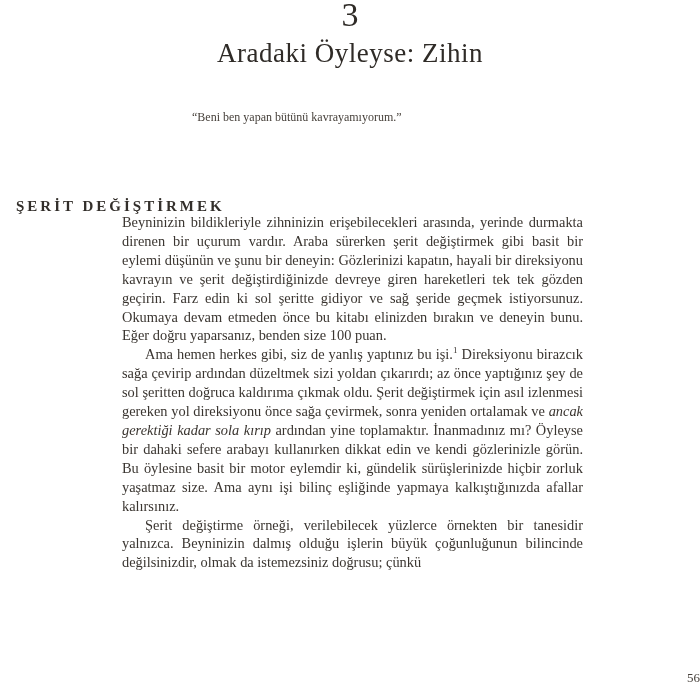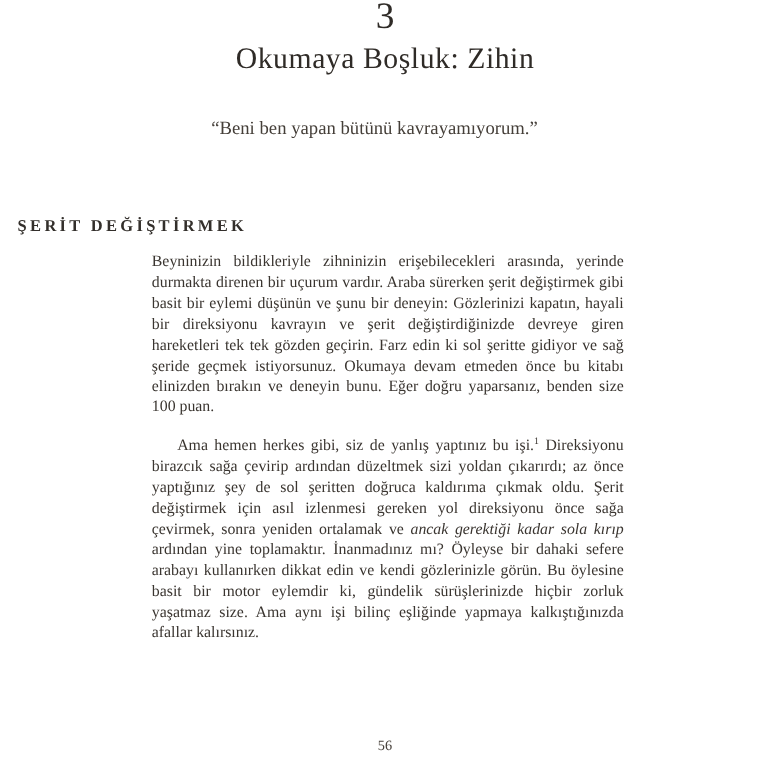--- a/index.html
+++ b/index.html
@@ -36,21 +36,21 @@
     font-size: 27px;
     font-weight: 400;
     letter-spacing: 0.5px;
     color: #2f2b27;
   }
   .epigraph {
     position: absolute;
     top: 108px;
     left: 192px;
     width: 330px;
-    font-size: 17px;
+    font-size: 12px;
     line-height: 18px;
     color: #453f39;
   }
   .epigraph-quote {
     text-align: left;
   }
   .epigraph-attribution {
     text-align: right;
   }
   .section-heading {
@@ -71,59 +71,60 @@
     left: 122px;
     width: 461px;
     height: 448px;
     overflow: hidden;
     font-size: 14.4px;
     line-height: 18.9px;
     text-align: justify;
     color: #3a3530;
   }
   .para {
-    margin: 16px;
+    margin: 0;
     padding: 0;
   }
   .para.indent {
     text-indent: 1.6em;
   }
   .para sup {
     font-size: 9px;
     line-height: 0;
     vertical-align: super;
   }
   .para em {
     font-style: italic;
   }
   .page-number {
     position: absolute;
     bottom: 14px;
     left: 0;
     width: 100%;
-    text-align: center;
+    text-align: right;
     font-size: 13px;
     color: #453f39;
   }
 </style>
 </head>
 <body>
 
 <div class="page">
 
   <div class="chapter-number">3</div>
 
-  <h1 class="chapter-title">Okumaya Boşluk: Zihin</h1>
+  <h1 class="chapter-title">Aradaki Öyleyse: Zihin</h1>
 
   <div class="epigraph">
     <div class="epigraph-quote">“Beni ben yapan bütünü kavrayamıyorum.”</div>
   </div>
 
   <h2 class="section-heading">ŞERİT DEĞİŞTİRMEK</h2>
 
   <div class="body-text">
     <p class="para"><span>Beyninizin bildikleriyle zihninizin erişebilecekleri arasında, yerinde durmakta direnen bir uçurum vardır. Araba sürerken şerit değiştirmek gibi basit bir eylemi düşünün ve şunu bir deneyin: Gözlerinizi kapatın, hayali bir direksiyonu kavrayın ve şerit değiştirdiğinizde devreye giren hareketleri tek tek gözden geçirin. Farz edin ki sol şeritte gidiyor ve sağ şeride geçmek istiyorsunuz. Okumaya devam etmeden önce bu kitabı elinizden bırakın ve deneyin bunu. Eğer doğru yaparsanız, benden size 100 puan.</span></p>
     <p class="para indent"><span>Ama hemen herkes gibi, siz de yanlış yaptınız bu işi.</span><sup>1</sup><span> Direksiyonu birazcık sağa çevirip ardından düzeltmek sizi yoldan çıkarırdı; az önce yaptığınız şey de sol şeritten doğruca kaldırıma çıkmak oldu. Şerit değiştirmek için asıl izlenmesi gereken yol direksiyonu önce sağa çevirmek, sonra yeniden ortalamak ve </span><em>ancak gerektiği kadar sola kırıp</em><span> ardından yine toplamaktır. İnanmadınız mı? Öyleyse bir dahaki sefere arabayı kullanırken dikkat edin ve kendi gözlerinizle görün. Bu öylesine basit bir motor eylemdir ki, gündelik sürüşlerinizde hiçbir zorluk yaşatmaz size. Ama aynı işi bilinç eşliğinde yapmaya kalkıştığınızda afallar kalırsınız.</span></p>
+    <p class="para indent"><span>Şerit değiştirme örneği, verilebilecek yüzlerce örnekten bir tanesidir yalnızca. Beyninizin dalmış olduğu işlerin büyük çoğunluğunun bilincinde değilsinizdir, olmak da istemezsiniz doğrusu; çünkü</span></p>
   </div>
 
   <div class="page-number">56</div>
 
 </div>
 
 </body></html>

